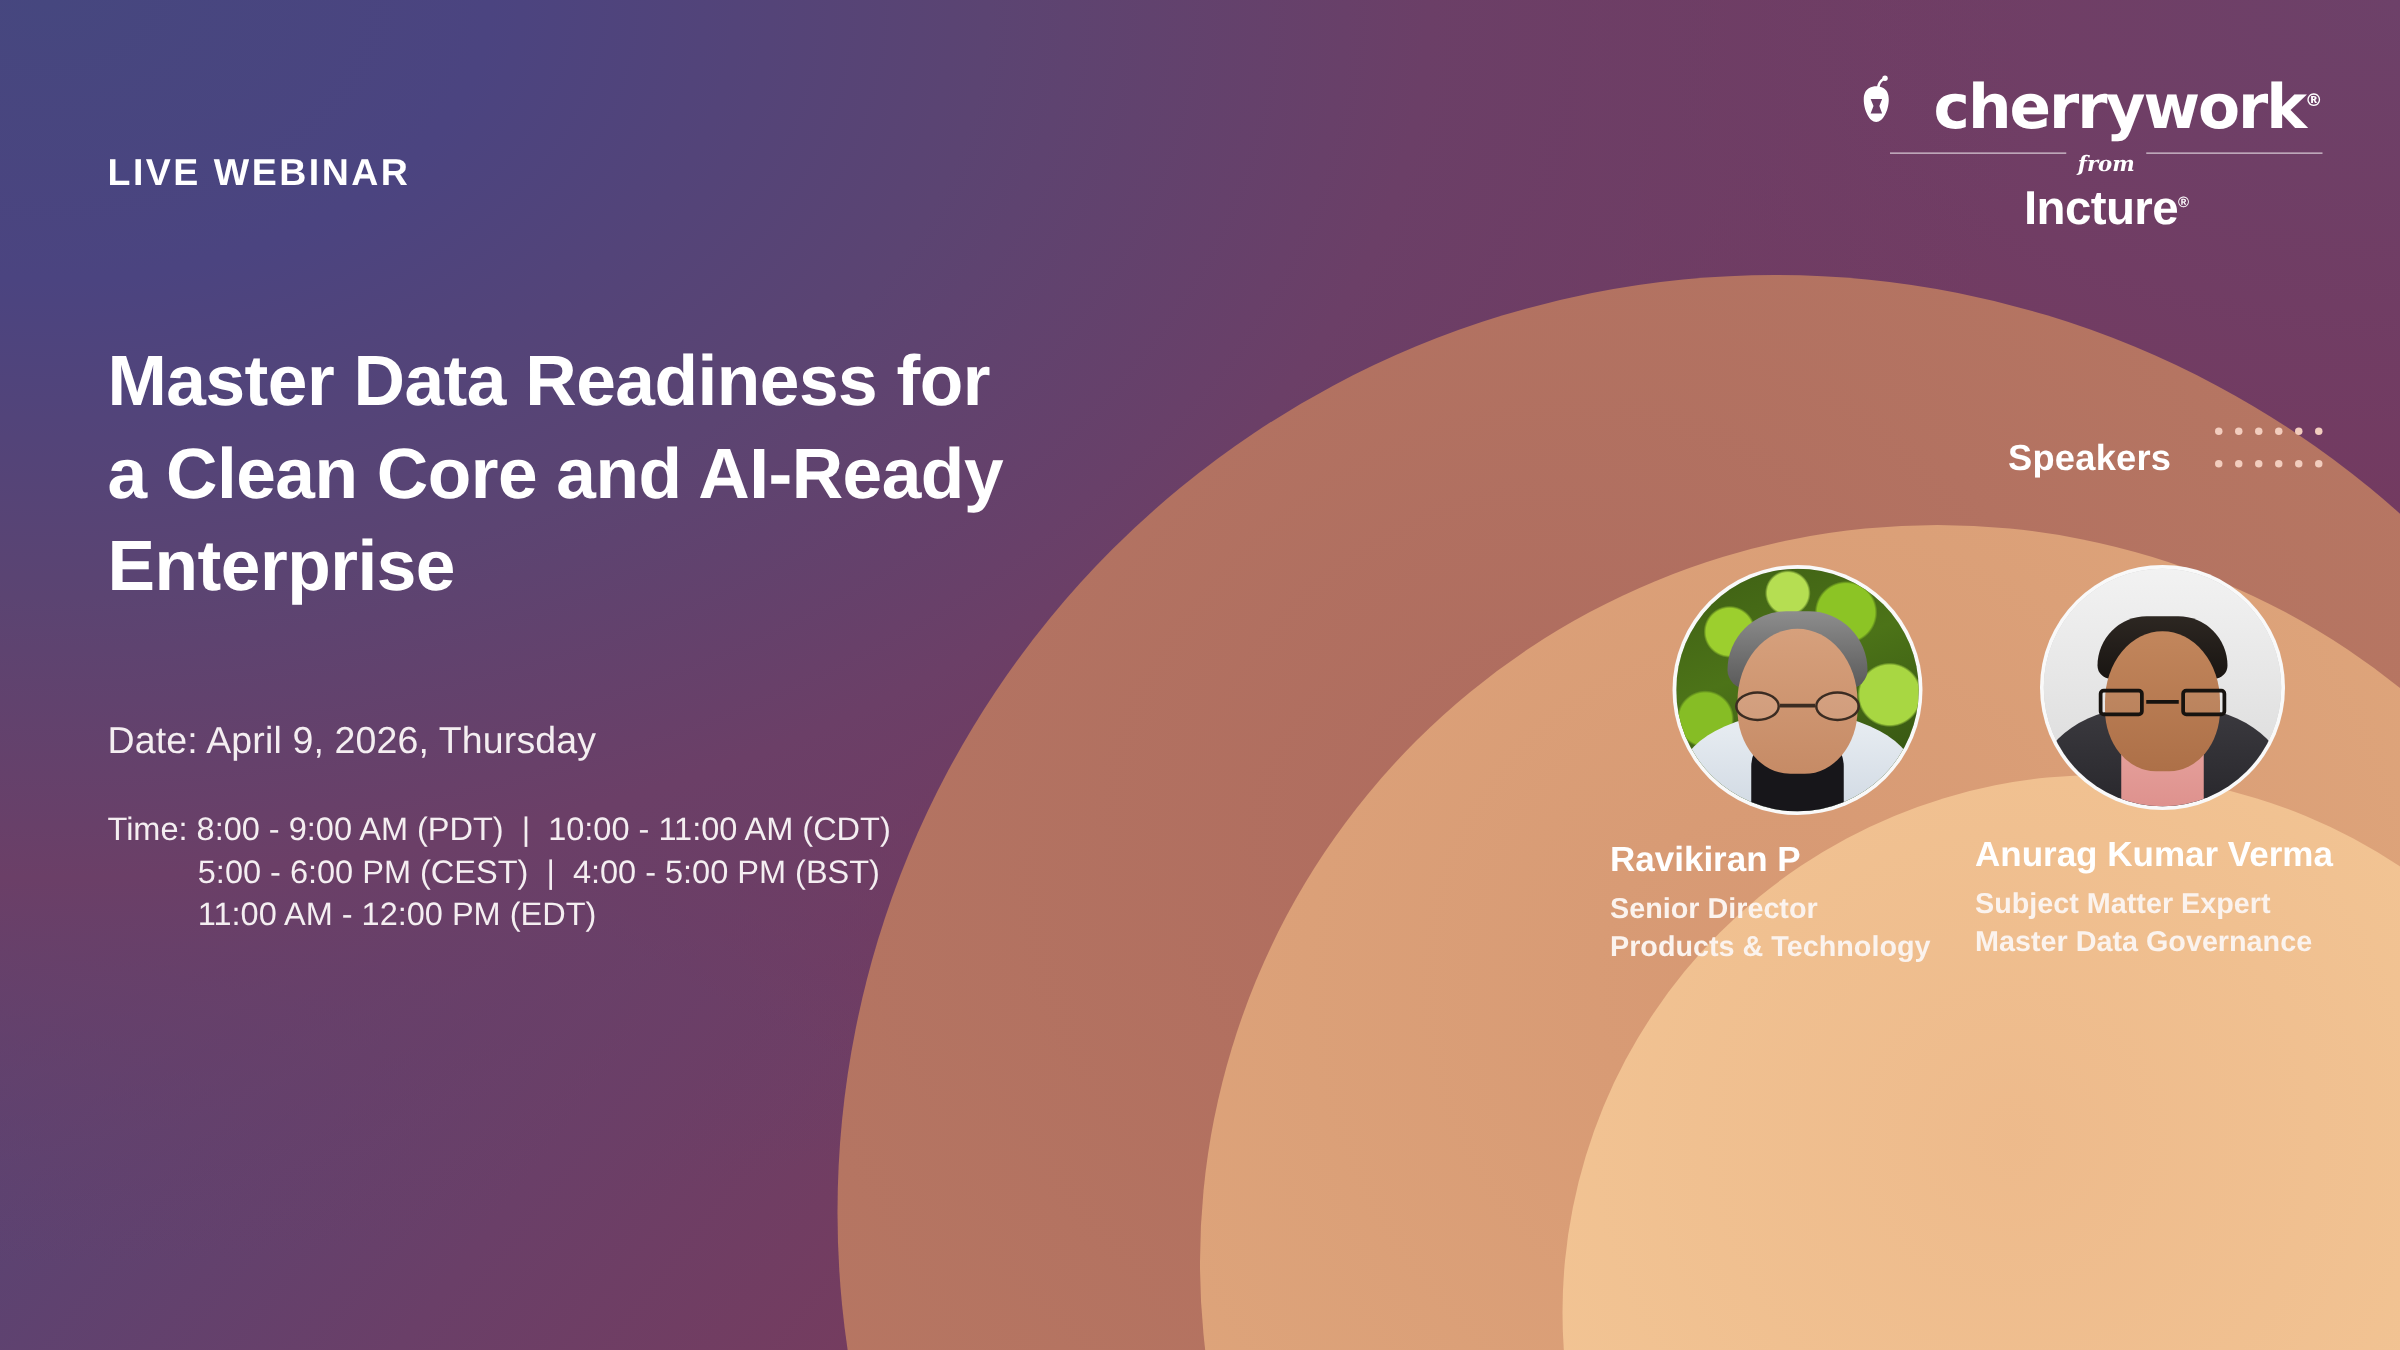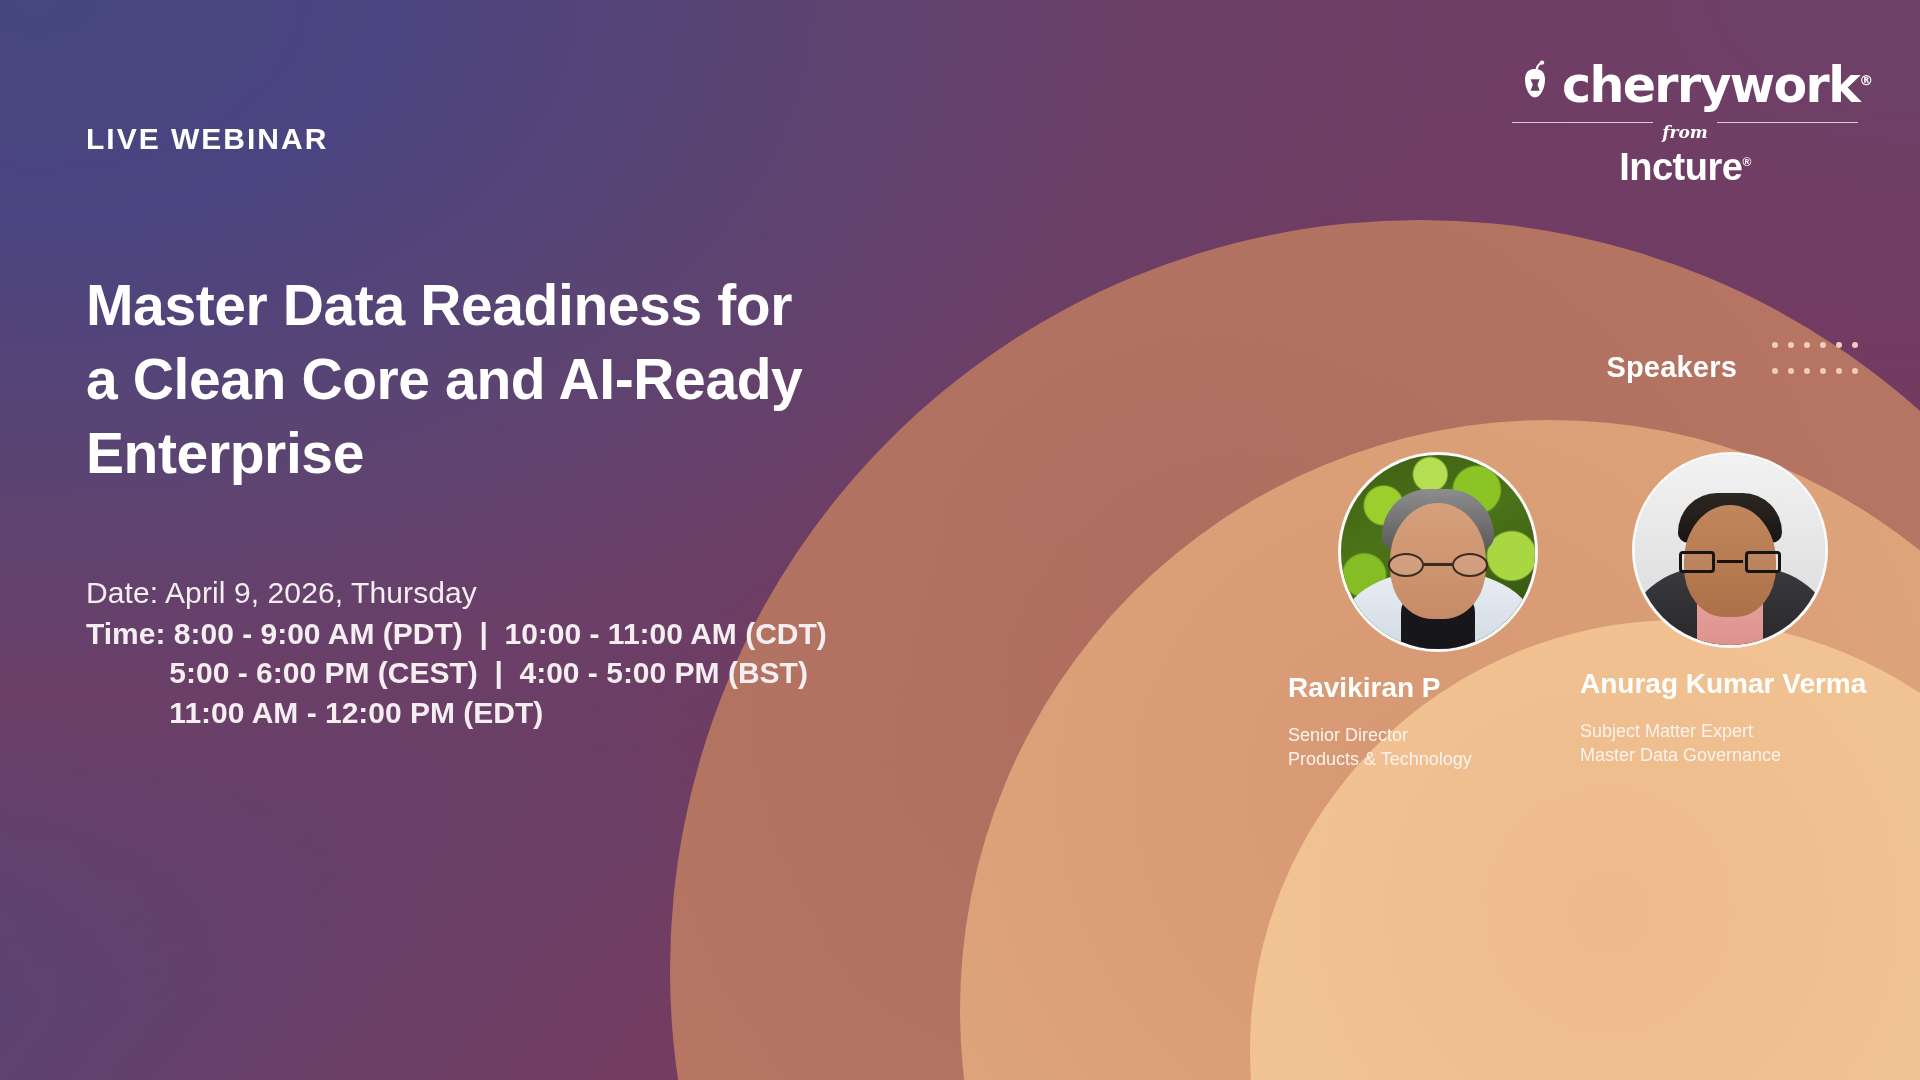--- a/index.html
+++ b/index.html
@@ -48,38 +48,38 @@
     color:#ffffff; letter-spacing:-0.4px;
   }
   .title span{ display:block; }
 
   .date-line{
     position:absolute; top:576px; left:0;
     font-size:30px; font-weight:400; color:#f4eef1; letter-spacing:.1px;
   }
 
   .time-block{
-    position:absolute; top:614px; left:0;
-    font-size:30px; font-weight:700; color:#f4eef1; line-height:1.31;
+    position:absolute; top:646px; left:0;
+    font-size:26px; font-weight:400; color:#f4eef1; line-height:1.31;
   }
   .time-block .ln{ display:block; white-space:pre; }
 
   .register{
     position:absolute; top:875px; left:0;
     width:382px; height:72px;
     border:2.5px solid #ffffff; border-radius:40px;
     background:transparent;
     color:#ffffff; font-size:31px; font-weight:700;
     display:flex; align-items:center; justify-content:center;
     cursor:pointer; letter-spacing:.2px;
   }
 
   
   .logo{ position:absolute; right:62px; top:60px; width:346px; text-align:center; }
-  .logo-row{ display:flex; align-items:center; justify-content:space-between; gap:4px; }
+  .logo-row{ display:flex; align-items:center; justify-content:flex-end; gap:23px; }
   .cherry-mark{ width:46px; height:50px; flex:0 0 auto; }
   .logo-word{
     font-size:49px; font-weight:700; color:#fff; letter-spacing:-1.6px;
     line-height:1; position:relative; font-family:"DejaVu Sans", sans-serif;
   }
   .logo-word .reg{ font-size:14px; vertical-align:super; letter-spacing:0; }
 
   .from-row{ display:flex; align-items:flex-start; gap:9px; margin-top:12px; width:100%; }
   .from-rule{ flex:1 1 auto; height:1px; background:rgba(255,255,255,.72); }
   .from-txt{ font-size:17px; font-style:italic; color:#fff; font-weight:600;
@@ -105,21 +105,21 @@
   .speaker-wrap{ position:absolute; top:452px; right:40px; display:flex; gap:0; }
   .speaker{ width:300px; text-align:left; position:relative; }
 
   .avatar{
     width:200px; height:200px; border-radius:50%;
     margin:0 auto; overflow:hidden; position:relative;
     border:3px solid rgba(255,255,255,.88);
     background:#cfcfcf;
   }
   .sp-name{ margin-top:20px; font-size:28px; font-weight:700; color:#ffffff; }
-  .sp-role{ margin-top:20px; font-size:18px; font-weight:400; color:#fbf3ee; line-height:1.33; }
+  .sp-role{ margin-top:7px; font-size:23px; font-weight:700; color:#fbf3ee; line-height:1.33; }
   .sp-role span{ display:block; }
   .speaker2{ margin-left:-8px; }
   .speaker2 .avatar{ width:196px; height:196px; }
 
   
   .p1-bg{ position:absolute; inset:0;
     background:
       radial-gradient(circle at 22% 26%, #9ccf2e 0 9%, transparent 10%),
       radial-gradient(circle at 70% 18%, #8cc425 0 11%, transparent 12%),
       radial-gradient(circle at 88% 52%, #a8d742 0 12%, transparent 13%),

